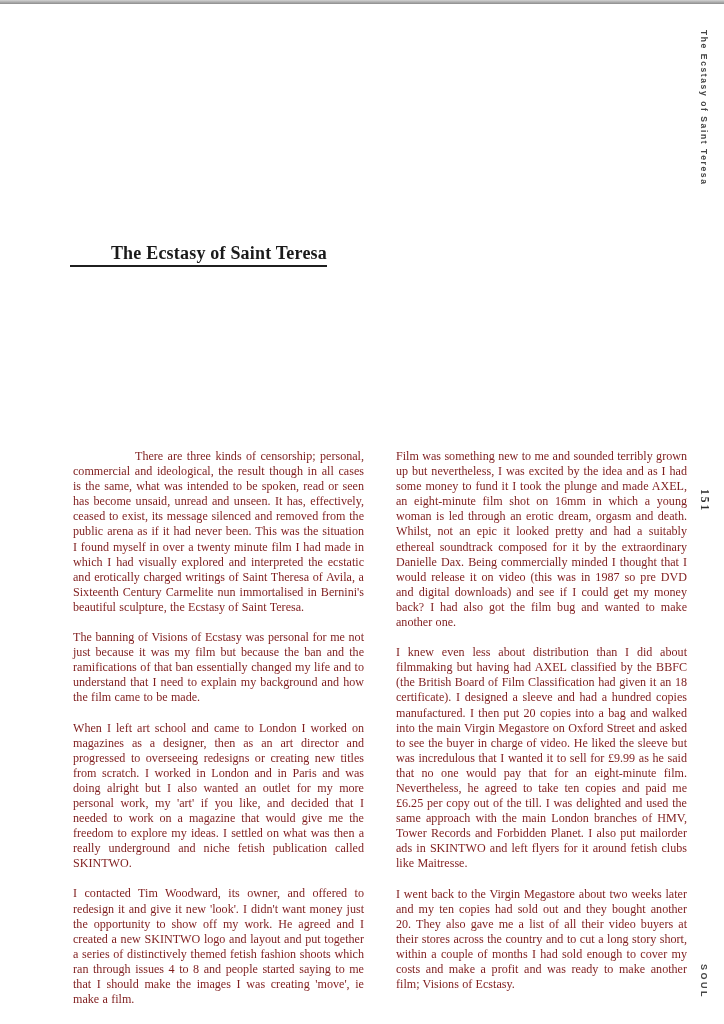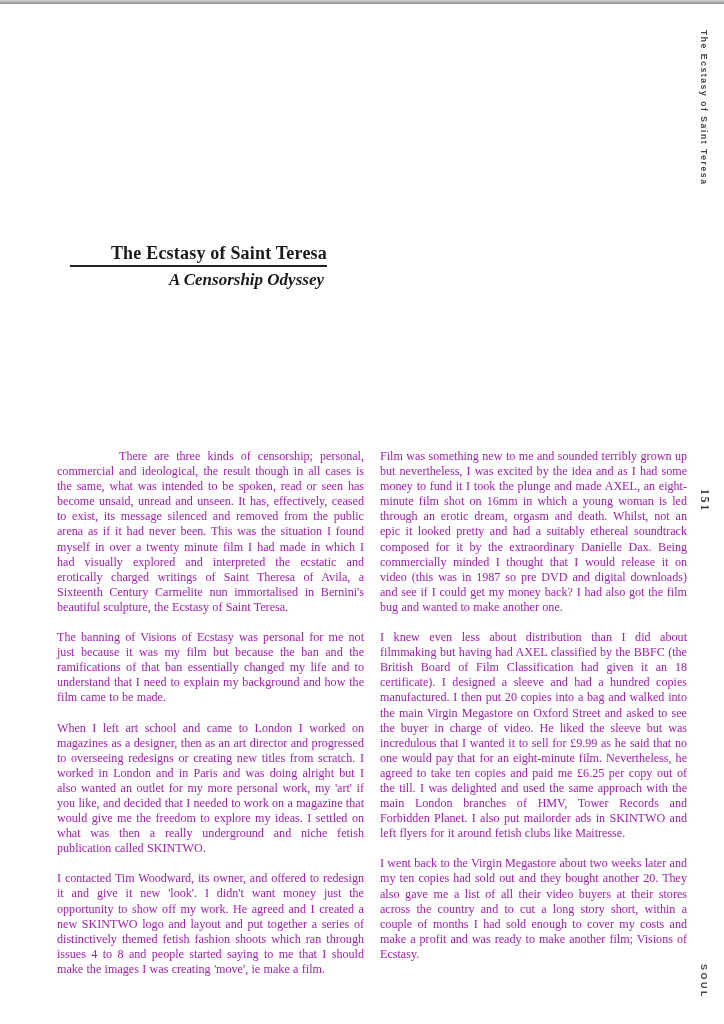--- a/index.html
+++ b/index.html
@@ -88,42 +88,41 @@
     gap: 16px;
   }
   .col {
     width: 307px;
     flex: 0 0 307px;
   }
   .col p {
     font-size: 12.1px;
     line-height: 15.1px;
     text-align: justify;
-    color: #a21caf;
-    margin: 0 0 15px 0;
+    color: #7f1d1d;
+    margin: 0 0 15px 16px;
     word-spacing: 0.3px;
   }
   .col p.opening { text-indent: 62px; }
 </style>
 </head>
 <body>
 
 <div class="page">
 
   <div class="top-scan-edge"></div>
 
   <div class="margin-rail">
     <div class="vtext spine-title">The Ecstasy of Saint Teresa</div>
     <div class="vtext page-number">151</div>
     <div class="vtext footer-label">SOUL</div>
   </div>
 
   <div class="title-block">
     <div class="article-title">The Ecstasy of Saint Teresa</div>
-    <div class="article-subtitle">A Censorship Odyssey</div>
   </div>
 
   <div class="columns">
     <div class="col">
       <p class="opening">There are three kinds of censorship; personal, commercial and ideological, the result though in all cases is the same, what was intended to be spoken, read or seen has become unsaid, unread and unseen. It has, effectively, ceased to exist, its message silenced and removed from the public arena as if it had never been. This was the situation I found myself in over a twenty minute film I had made in which I had visually explored and interpreted the ecstatic and erotically charged writings of Saint Theresa of Avila, a Sixteenth Century Carmelite nun immortalised in Bernini's beautiful sculpture, the Ecstasy of Saint Teresa.</p>
       <p>The banning of Visions of Ecstasy was personal for me not just because it was my film but because the ban and the ramifications of that ban essentially changed my life and to understand that I need to explain my background and how the film came to be made.</p>
       <p>When I left art school and came to London I worked on magazines as a designer, then as an art director and progressed to overseeing redesigns or creating new titles from scratch. I worked in London and in Paris and was doing alright but I also wanted an outlet for my more personal work, my 'art' if you like, and decided that I needed to work on a magazine that would give me the freedom to explore my ideas. I settled on what was then a really underground and niche fetish publication called SKINTWO.</p>
       <p>I contacted Tim Woodward, its owner, and offered to redesign it and give it new 'look'. I didn't want money just the opportunity to show off my work. He agreed and I created a new SKINTWO logo and layout and put together a series of distinctively themed fetish fashion shoots which ran through issues 4 to 8 and people started saying to me that I should make the images I was creating 'move', ie make a film.</p>
     </div>
     <div class="col">

